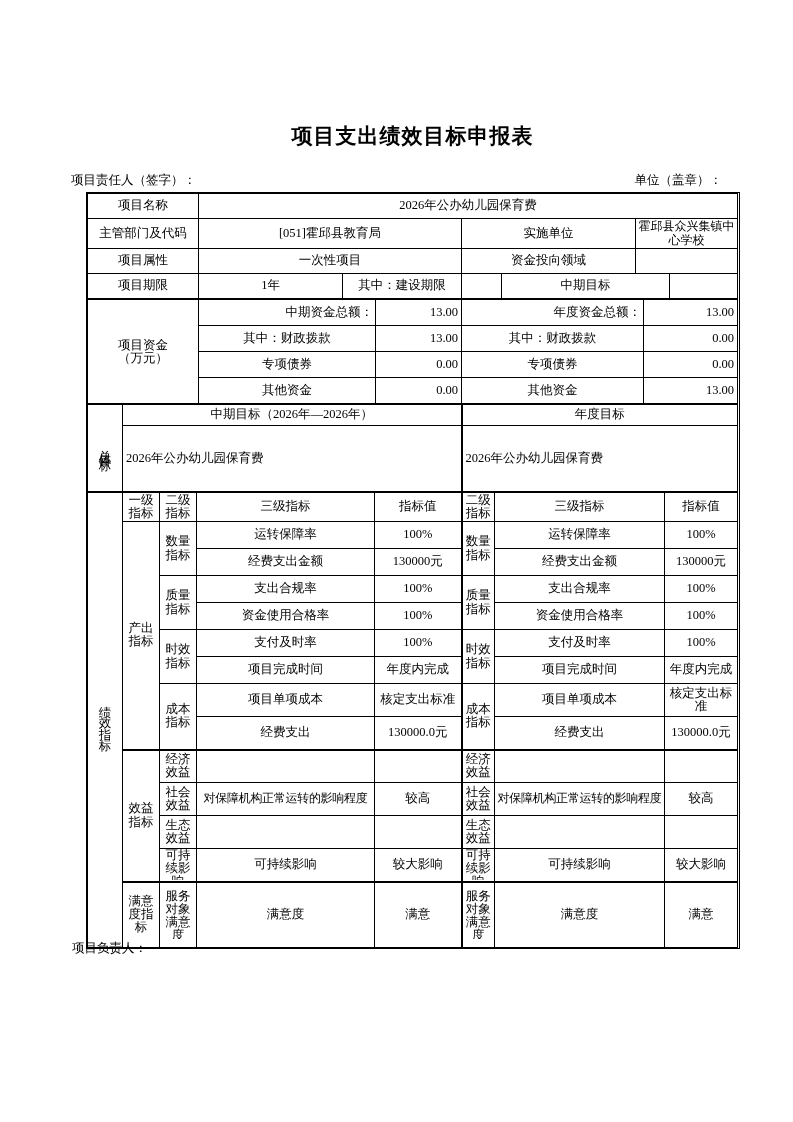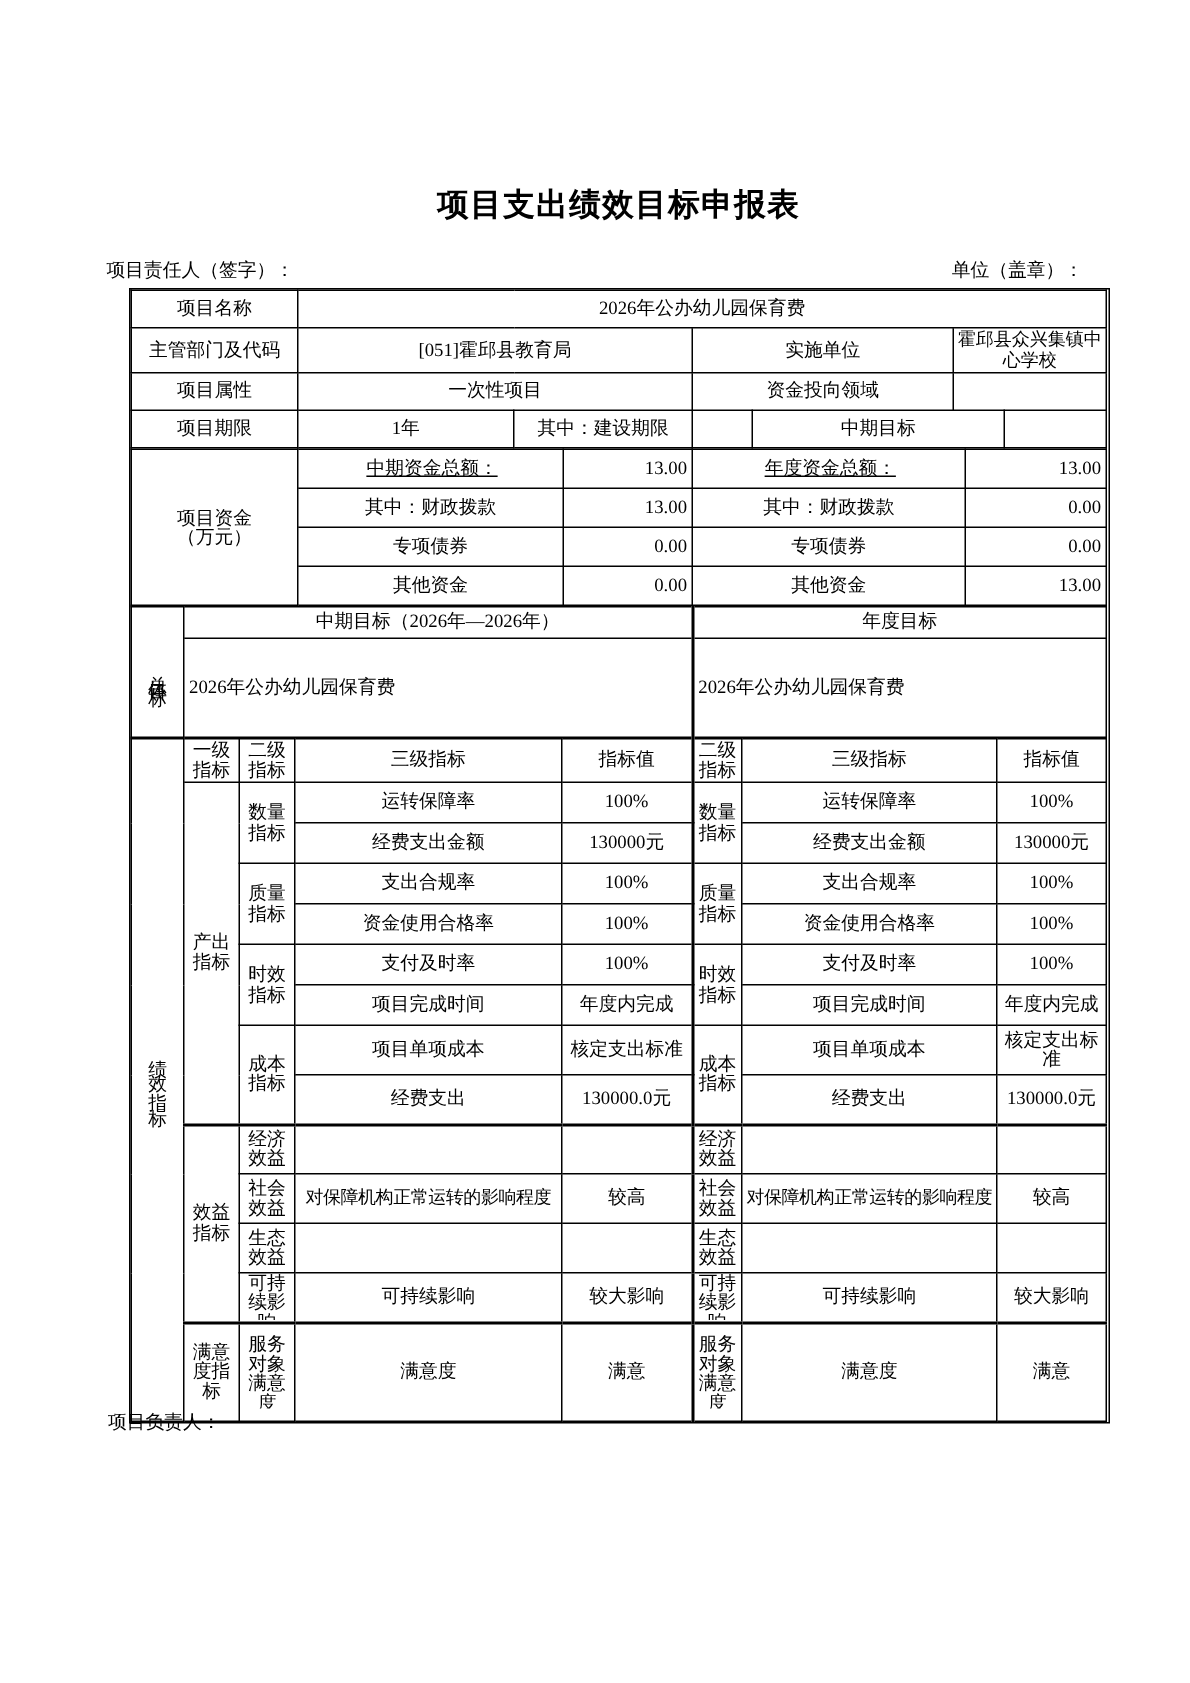--- a/index.html
+++ b/index.html
@@ -21,21 +21,21 @@
   }
   .tablewrap {
     position:absolute; top:192px; left:86px; width:652px;
     border:1px solid #000;
   }
   table { border-collapse:collapse; table-layout:fixed; width:650px; }
   td {
     border:1px solid #000; font-size:12.5px; text-align:center;
     vertical-align:middle; padding:0 2px; line-height:13.5px; overflow:hidden;
   }
-  .al { text-align:center; padding-left:4px;text-decoration:underline; }
+  .al { text-align:right; padding-left:4px; }
   .ar { text-align:right; padding-right:3px; }
   .mid { border-left:2px solid #000; }
   tr.thick td { border-top:2px solid #000; }
   .vert span {
     display:inline-block; writing-mode:vertical-rl; text-orientation:upright;
     line-height:14px;
   }
   .vs2 span { letter-spacing:3px; }
   .vs3 span { letter-spacing:11px; }
   .goal { text-align:left; padding-left:3px; }

